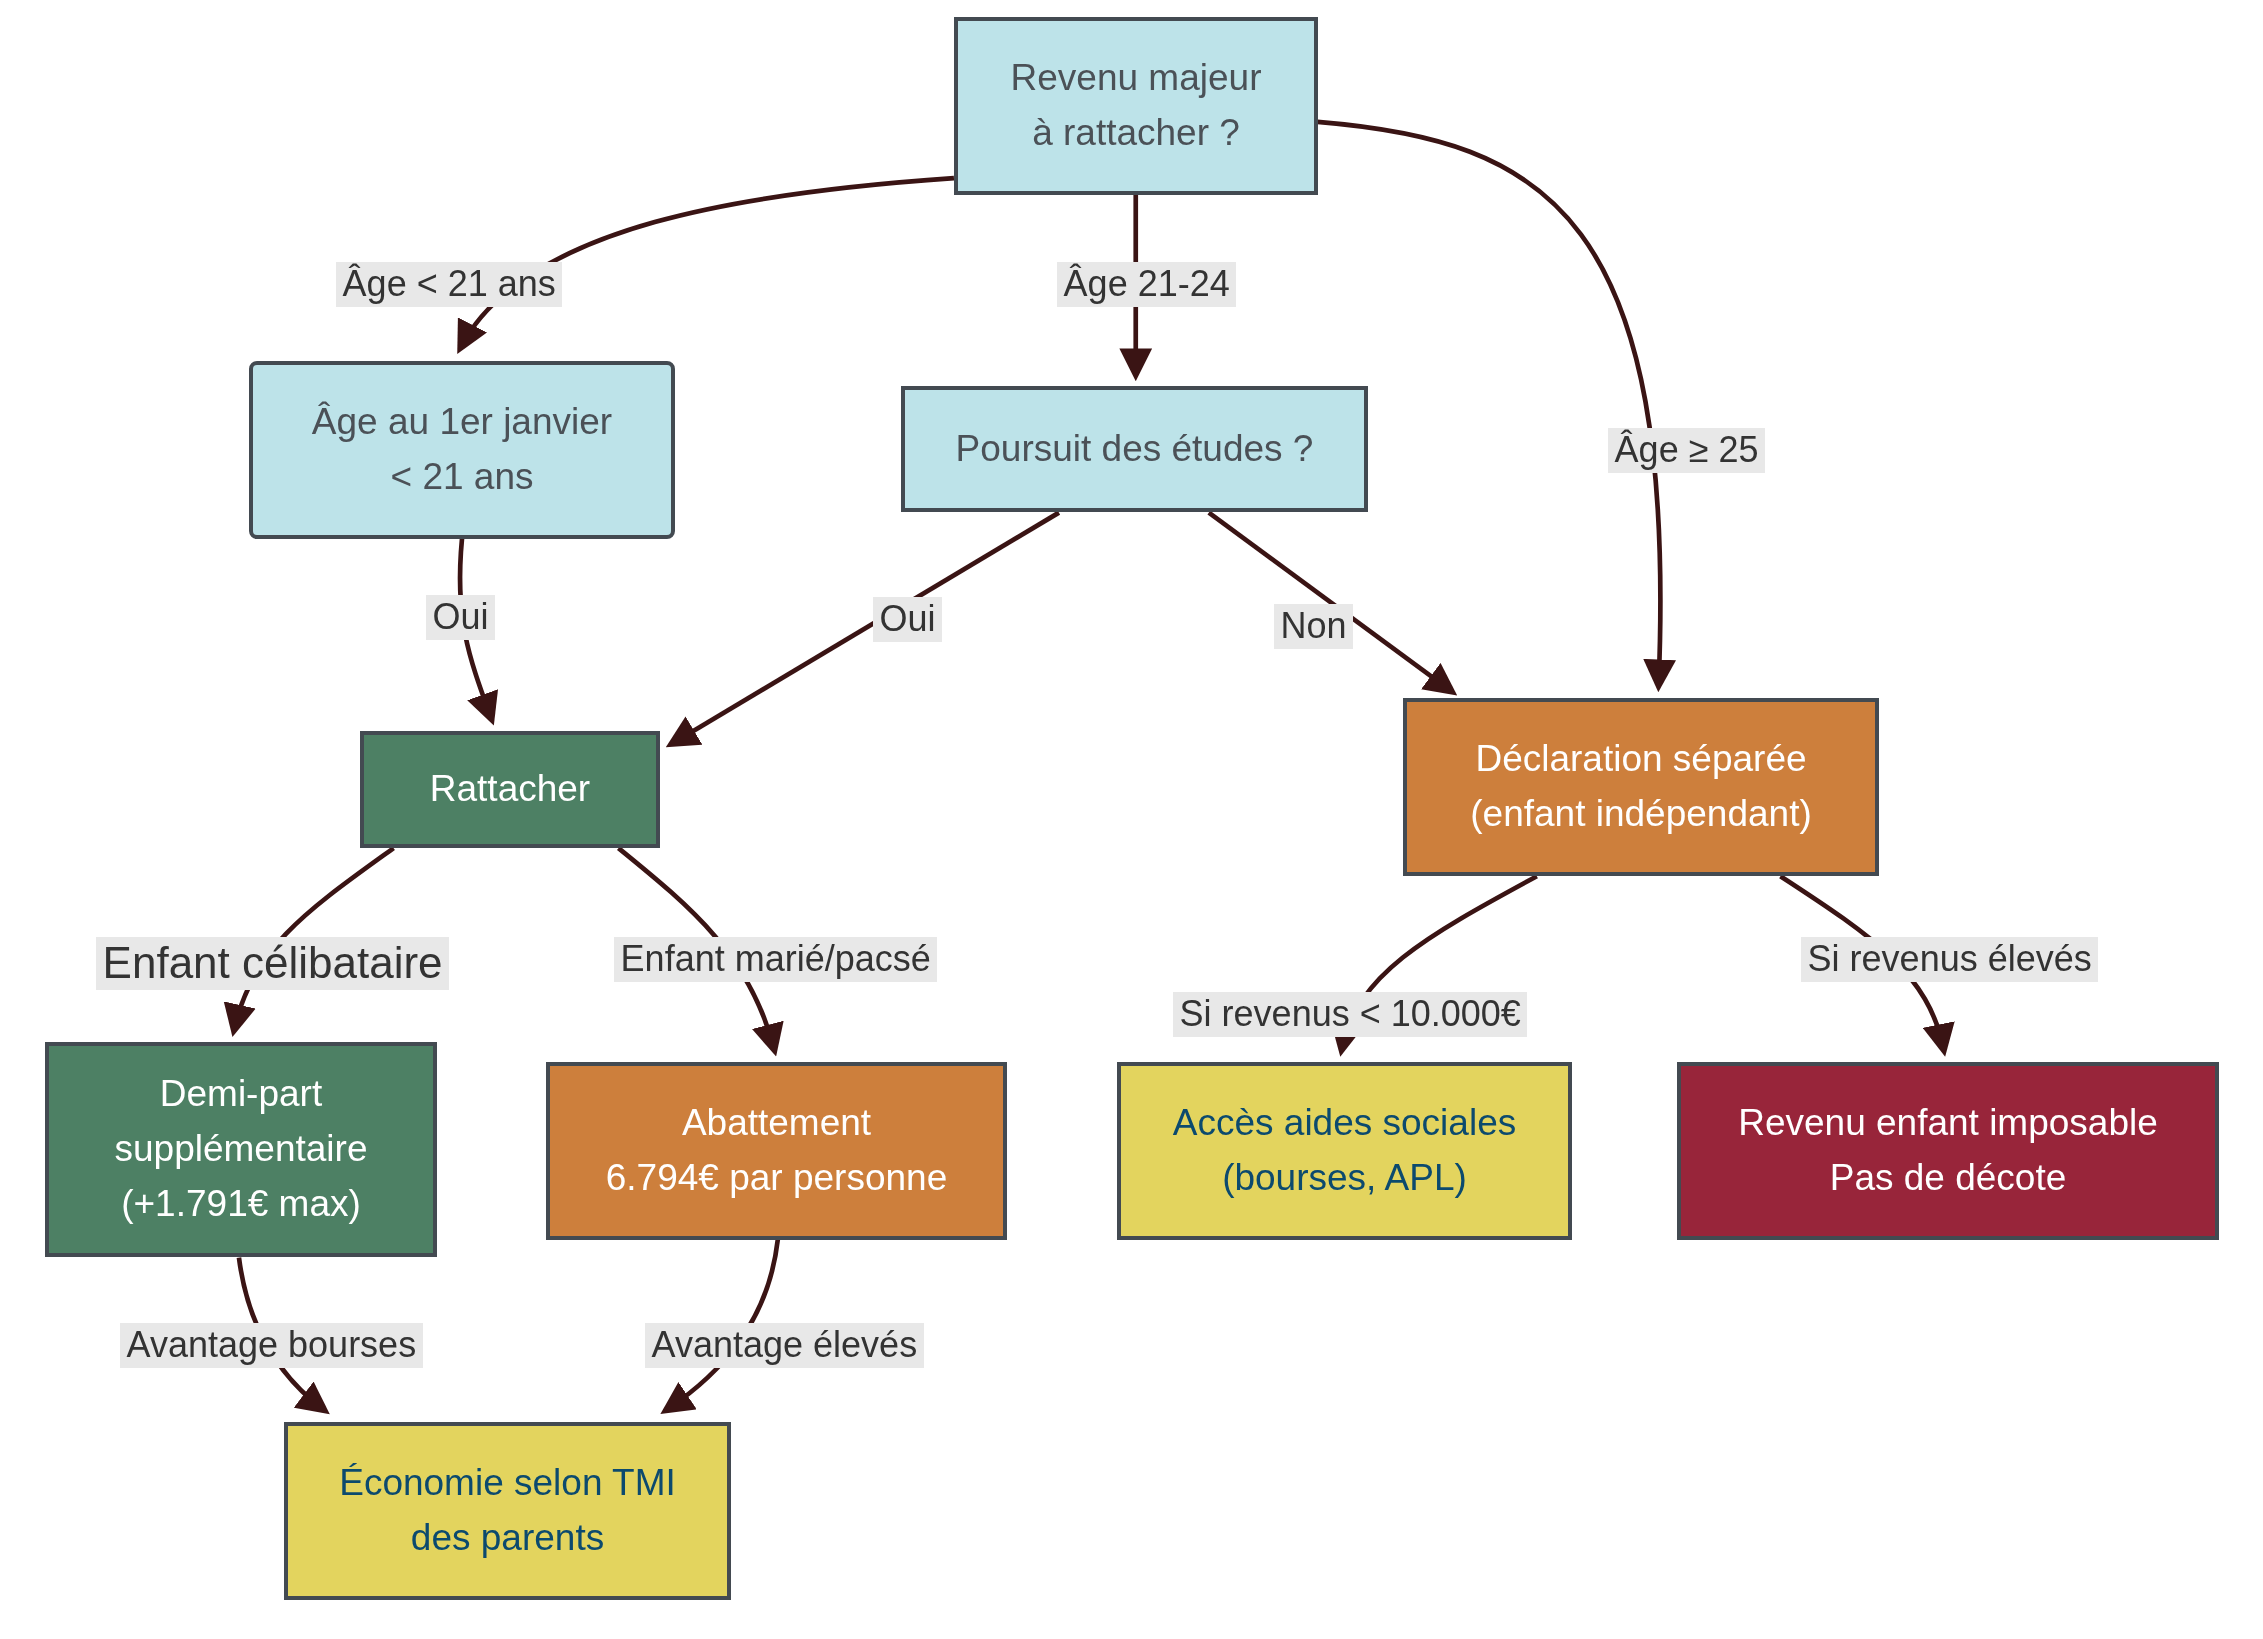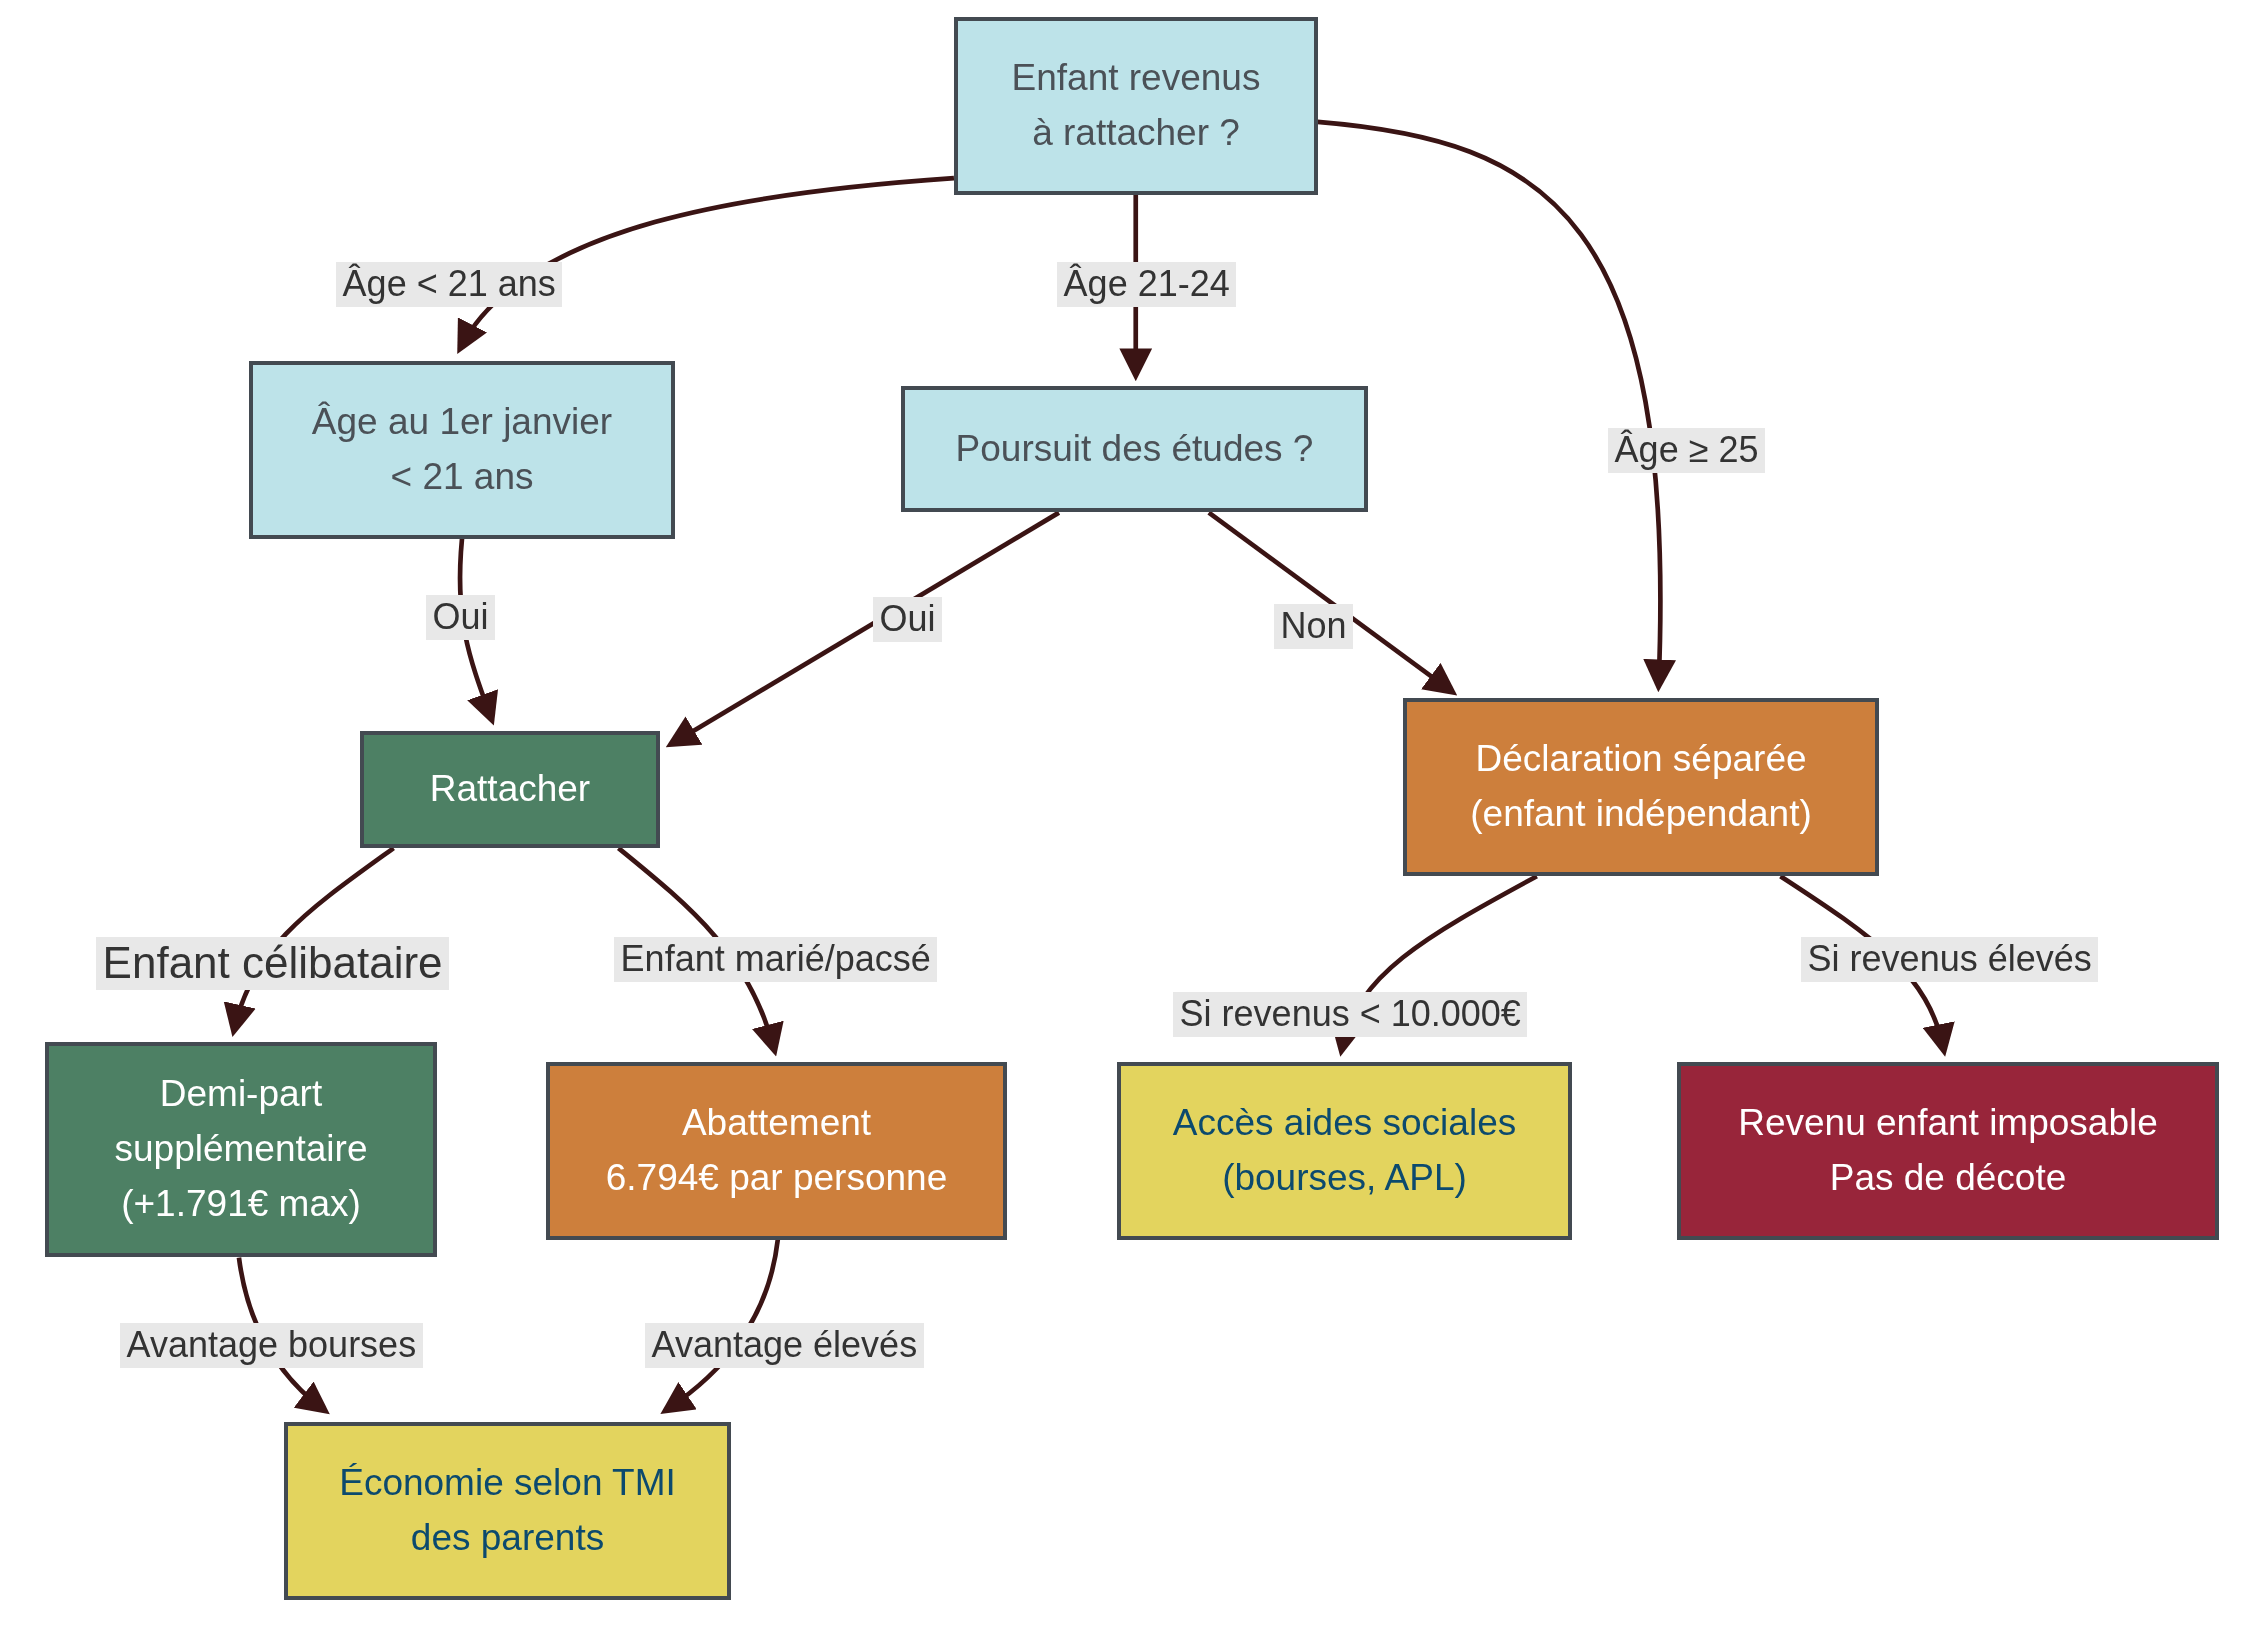--- a/index.html
+++ b/index.html
@@ -78,25 +78,25 @@
       <path d="M 420 905 C 330 970, 270 1010, 250 1098"></path>
       <path d="M 660 905 C 740 970, 800 1020, 826 1119"></path>
       <path d="M 1640 935 C 1520 1000, 1448 1040, 1432 1119"></path>
       <path d="M 1900 935 C 2000 1000, 2058 1040, 2074 1119"></path>
       <path d="M 255 1342 C 265 1420, 300 1470, 345 1504"></path>
       <path d="M 830 1323 C 820 1410, 770 1465, 712 1504"></path>
     </g>
   </svg>
 
   <div class="node n-blue" style="left:954px; top:17px; width:364px; height:178px; font-size:37px;">
-    <span class="line">Enfant revenus</span>
+    <span class="line">Revenu majeur</span>
     <span class="line">à rattacher ?</span>
   </div>
 
-  <div class="node n-blue" style="left:249px; top:361px; width:426px; height:178px; font-size:37px;">
+  <div class="node n-blue" style="left:249px; top:361px; width:426px; height:178px; font-size:37px;border-radius:8px;">
     <span class="line">Âge au 1er janvier</span>
     <span class="line">&lt; 21 ans</span>
   </div>
 
   <div class="node n-blue" style="left:901px; top:386px; width:467px; height:126px; font-size:37px;">
     <span class="line">Poursuit des études ?</span>
   </div>
 
   <div class="node n-green" style="left:360px; top:731px; width:300px; height:117px; font-size:37px;">
     <span class="line">Rattacher</span>

